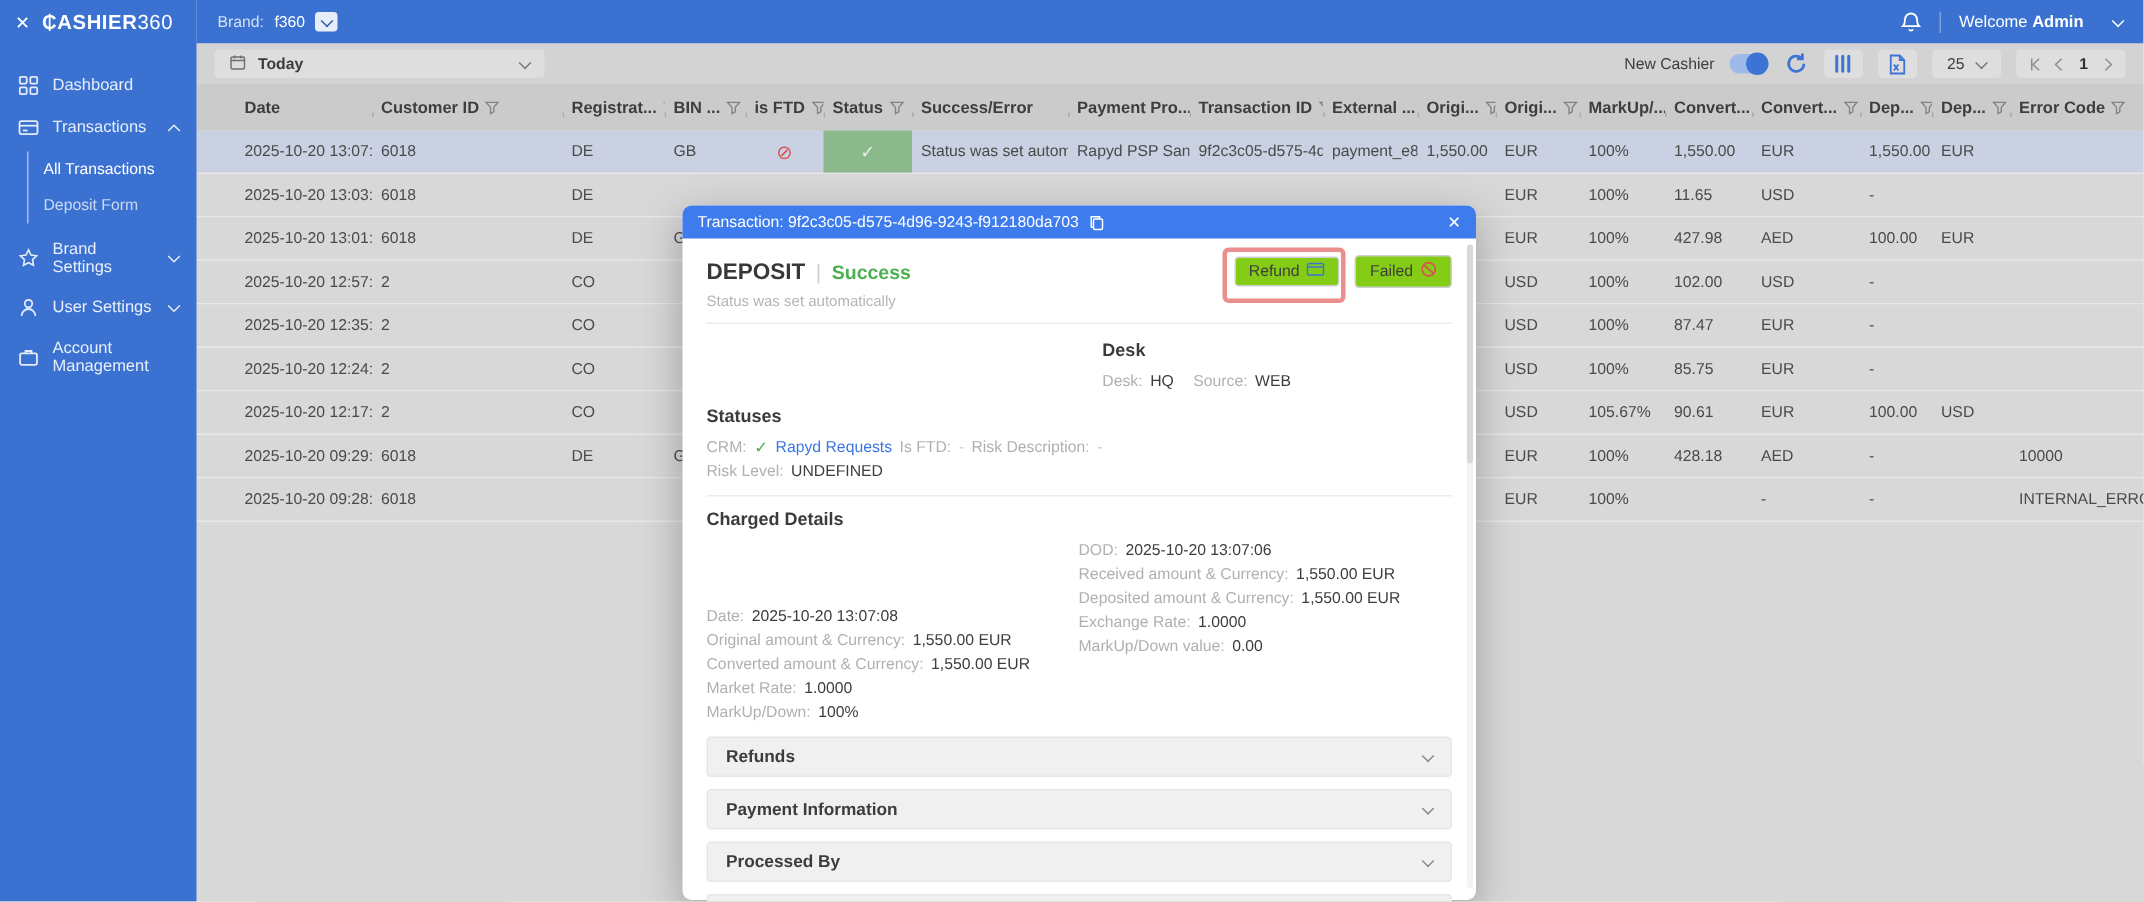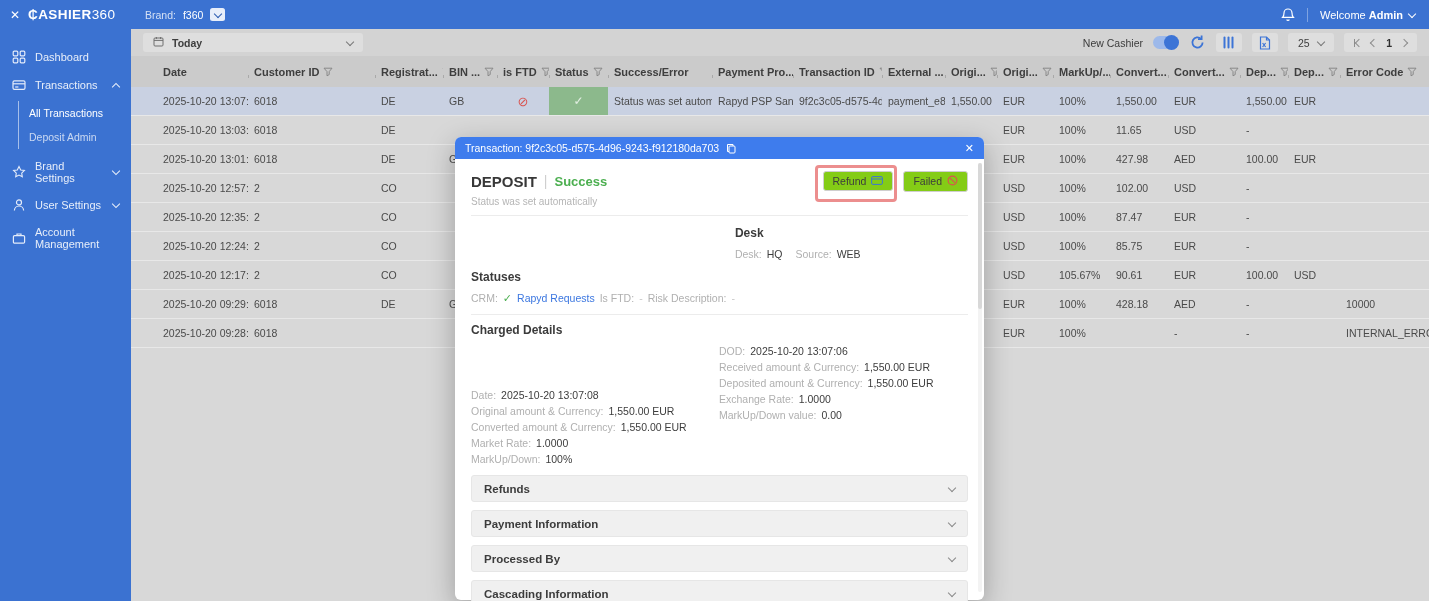--- a/index.html
+++ b/index.html
@@ -24,21 +24,21 @@
   .chev.up{transform:rotate(225deg);margin-top:3px;}
 
   
   .topbar{position:absolute;left:131px;top:0;right:0;height:29px;background:#3b72d1;display:flex;align-items:center;justify-content:space-between;padding:0 14px;box-sizing:border-box;color:#fff;}
   .brand-group{display:flex;align-items:center;gap:7px;font-size:10.5px;}
   .brand-label{color:rgba(255,255,255,.78);}
   .brand-value{color:#fff;}
   .brand-chip{width:15px;height:13px;background:rgba(255,255,255,.88);border-radius:2.5px;display:inline-flex;align-items:center;justify-content:center;color:#2c5cb0;cursor:pointer;}
   .top-right{display:flex;align-items:center;gap:12px;font-size:11px;}
   .vdiv{width:1px;height:14px;background:rgba(255,255,255,.35);}
-  .welcome{display:flex;align-items:center;gap:6px;cursor:pointer;}
+  .welcome{display:flex;align-items:center;gap:20px;cursor:pointer;}
   .welcome b{font-weight:700;}
 
   
   .toolbar{position:absolute;left:131px;top:29px;right:0;height:27px;background:#d3d3d3;display:flex;align-items:center;justify-content:space-between;padding:0 12px;box-sizing:border-box;}
   .pill{background:#dedede;border-radius:3px;height:19px;display:inline-flex;align-items:center;gap:8px;padding:0 10px;font-size:10.5px;color:#3d3d3d;cursor:pointer;}
   .pill .chev{color:#787878;}
   .today-pill{width:200px;justify-content:space-between;}
   .today-left{display:inline-flex;align-items:center;gap:8px;font-weight:700;}
   .tb-right{display:flex;align-items:center;gap:10px;}
   .tb-label{font-size:10.5px;color:#3c3c3c;}
@@ -151,21 +151,21 @@
             </svg>
           </span>
         <span class="grow">Transactions</span>
         <span class="chev up"></span>
       </div>
       <div class="submenu">
         <div class="nav-item active">
           <span>All Transactions</span>
         </div>
         <div class="nav-item">
-          <span>Deposit Admin</span>
+          <span>Deposit Form</span>
         </div>
       </div>
       <div class="nav-item">
         <span class="nav-ico">
             <svg width="14" height="14" viewBox="0 0 14 14">
               <path d="M7 1.6l1.7 3.4 3.7.5-2.7 2.6.6 3.7L7 10.1 3.7 11.8l.6-3.7L1.6 5.5l3.7-.5Z" fill="none" stroke="#e4ecfa" stroke-width="1.1"></path>
             </svg>
           </span>
         <span class="grow">Brand Settings</span>
         <span class="chev"></span>
@@ -643,20 +643,24 @@
           <div class="m-h4">Statuses</div>
           <div class="m-line">
             <span class="lbl">CRM:</span>
             <span class="check">✓</span>
             <span class="link">Rapyd Requests</span>
             <span class="lbl">Is FTD:</span>
             <span class="dim">-</span>
             <span class="lbl">Risk Description:</span>
             <span class="dim">-</span>
           </div>
+          <div class="m-line">
+            <span class="lbl">Risk Level:</span>
+            <span class="val">UNDEFINED</span>
+          </div>
         </div>
         <div class="m-col-r">
           <div class="m-h4">Desk</div>
           <div class="m-line">
             <span class="lbl">Desk:</span>
             <span class="val">HQ</span>
             <span class="lbl" style="margin-left:8px">Source:</span>
             <span class="val">WEB</span>
           </div>
         </div>

